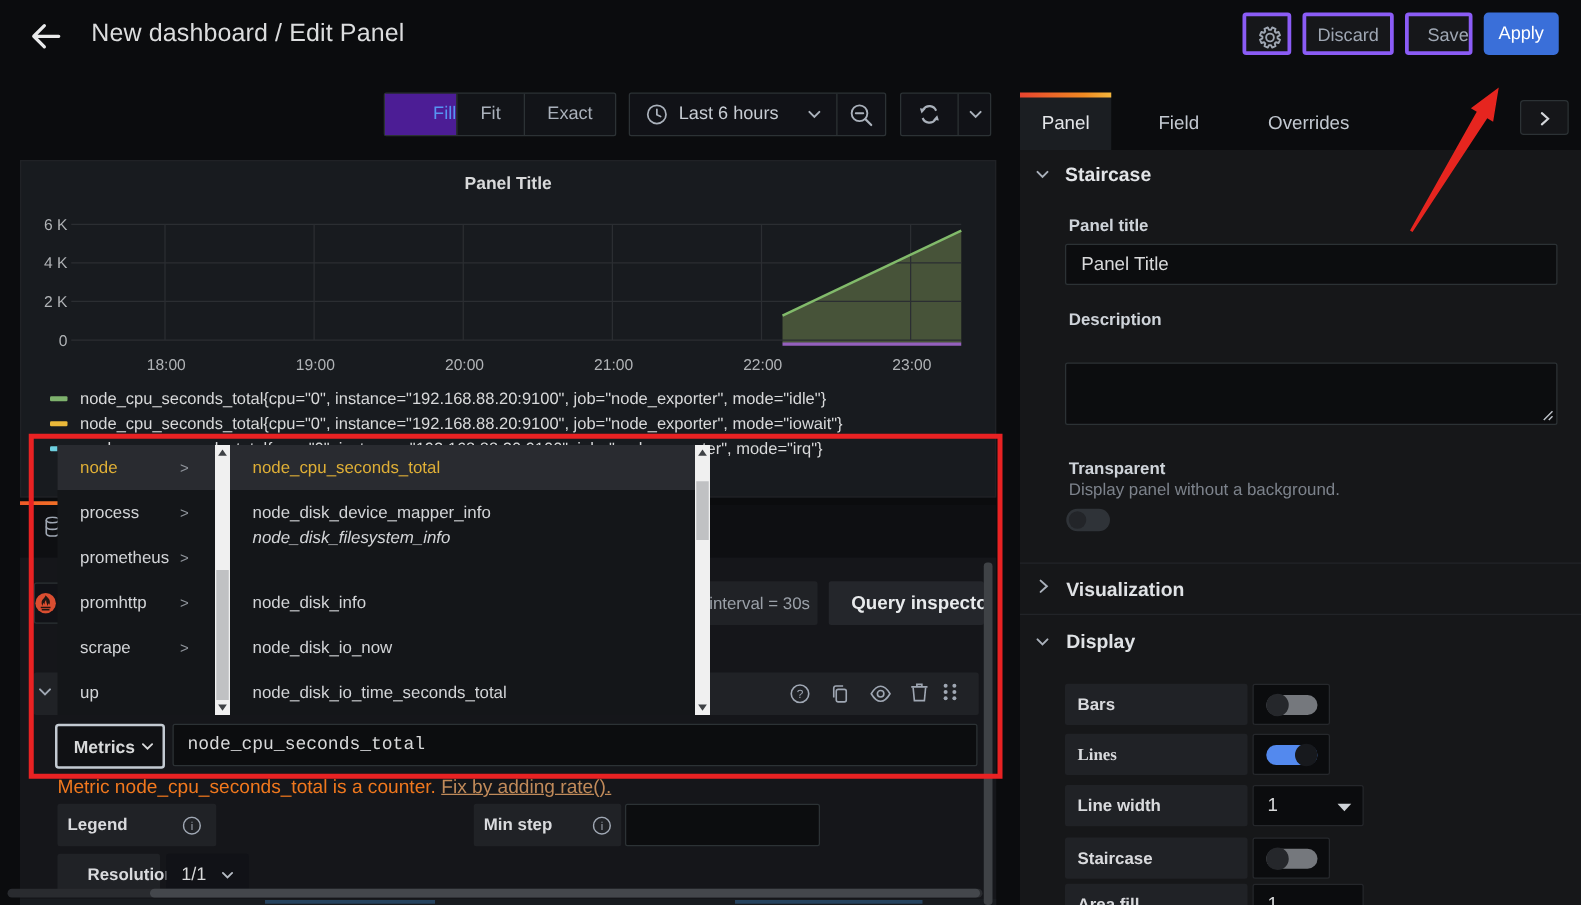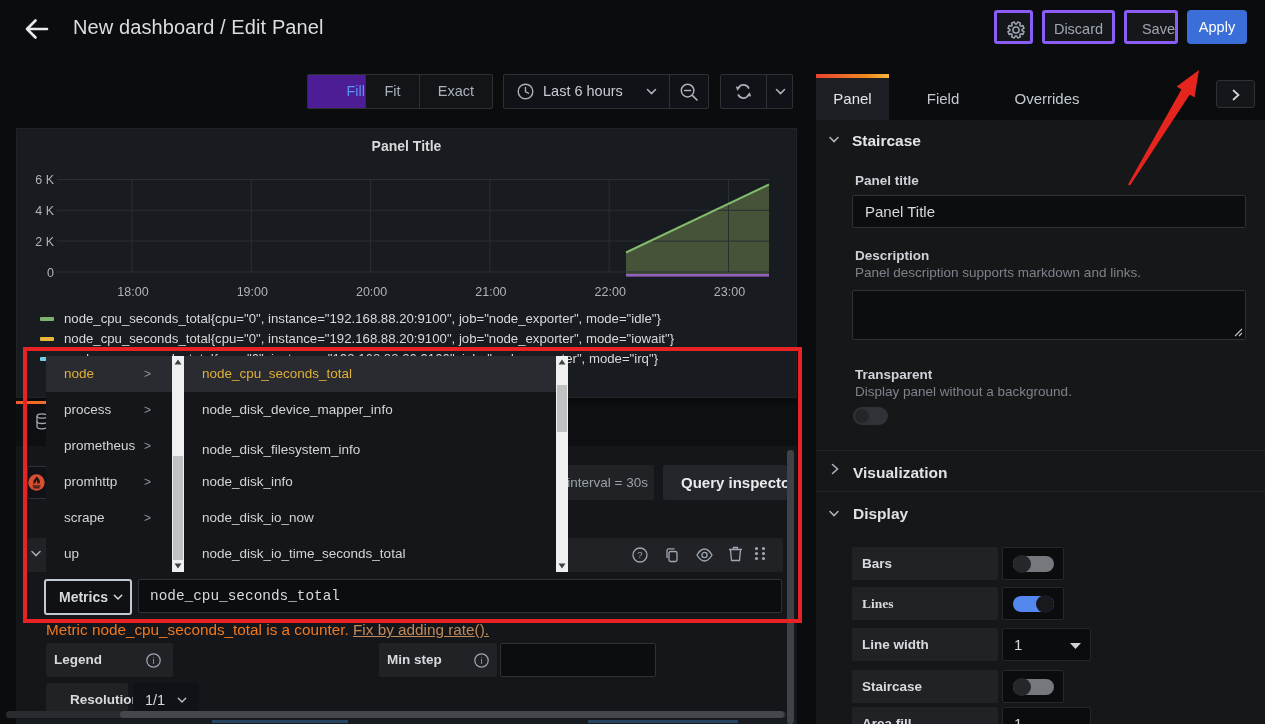--- a/index.html
+++ b/index.html
@@ -234,21 +234,20 @@
 
     <svg class="abs" style="left:12px;top:76px;" width="12" height="8" viewBox="0 0 12 8">
         <path d="M2 1.5 L6 5.5 L10 1.5" stroke="#aab1bb" stroke-width="1.6" fill="none" stroke-linecap="round"></path>
       </svg>
     <div class="abs" style="left:36px;top:72px;font-size:15.5px;font-weight:bold;color:#e2e4e7;">Staircase</div>
     <div class="abs" style="left:39px;top:113px;font-size:13.5px;font-weight:bold;color:#ced3d9;">Panel title</div>
     <div class="abs inp" style="left:36px;top:135px;width:394px;height:33px;">
         <span style="position:absolute;left:12px;line-height:31px;font-size:15px;color:#d8d9da;">Panel Title</span>
       </div>
     <div class="abs" style="left:39px;top:188px;font-size:13.5px;font-weight:bold;color:#ced3d9;">Description</div>
-    <div class="abs" style="left:39px;top:205px;font-size:13.5px;color:#7d838c;">Panel description supports markdown and links.</div>
     <div class="abs inp" style="left:36px;top:230px;width:394px;height:50px;">
       <svg style="position:absolute;right:2px;bottom:2px;" width="9" height="9" viewBox="0 0 9 9">
           <path d="M8 1 L1 8 M8 5 L5 8" stroke="#b9bec5" stroke-width="1.2"></path>
         </svg>
     </div>
     <div class="abs" style="left:39px;top:307px;font-size:13.5px;font-weight:bold;color:#ced3d9;">Transparent</div>
     <div class="abs" style="left:39px;top:324px;font-size:13.5px;color:#7d838c;">Display panel without a background.</div>
     <div class="abs" style="left:37px;top:347px;width:35px;height:18px;border-radius:9px;background:#2f3338;">
       <div style="position:absolute;left:2px;top:2px;width:14px;height:14px;border-radius:7px;background:#232529;"></div>
     </div>
@@ -325,21 +324,21 @@
         <path d="M0.5 5.5 H7.5 L4 0.5 Z" fill="#3f4246"></path>
       </svg>
     <svg class="abs" style="left:128px;top:207px;" width="8" height="6" viewBox="0 0 8 6">
         <path d="M0.5 0.5 H7.5 L4 5.5 Z" fill="#3f4246"></path>
       </svg>
     <div class="abs" style="left:127px;top:100px;width:10px;height:104px;background:#c0c1c3;"></div>
 
     <div class="abs" style="left:138px;top:0;width:372px;height:36px;background:#292b30;"></div>
     <div class="abs" style="left:156px;top:0;line-height:36px;color:#dfaf36;">node_cpu_seconds_total</div>
     <div class="abs" style="left:156px;top:36px;line-height:36px;color:#d2d4d7;">node_disk_device_mapper_info</div>
-    <div class="abs" style="left:156px;top:76px;line-height:36px;color:#d2d4d7;">node_disk_filesystem_info</div>
+    <div class="abs" style="left:156px;top:56px;line-height:36px;color:#d2d4d7;font-style:italic;">node_disk_filesystem_info</div>
     <div class="abs" style="left:156px;top:108px;line-height:36px;color:#d2d4d7;">node_disk_info</div>
     <div class="abs" style="left:156px;top:144px;line-height:36px;color:#d2d4d7;">node_disk_io_now</div>
     <div class="abs" style="left:156px;top:180px;line-height:36px;color:#d2d4d7;">node_disk_io_time_seconds_total</div>
 
     <div class="abs" style="left:510px;top:0;width:12px;height:216px;background:#f0f0f0;"></div>
     <svg class="abs" style="left:512px;top:3px;" width="8" height="6" viewBox="0 0 8 6">
         <path d="M0.5 5.5 H7.5 L4 0.5 Z" fill="#3f4246"></path>
       </svg>
     <svg class="abs" style="left:512px;top:207px;" width="8" height="6" viewBox="0 0 8 6">
         <path d="M0.5 0.5 H7.5 L4 5.5 Z" fill="#3f4246"></path>

